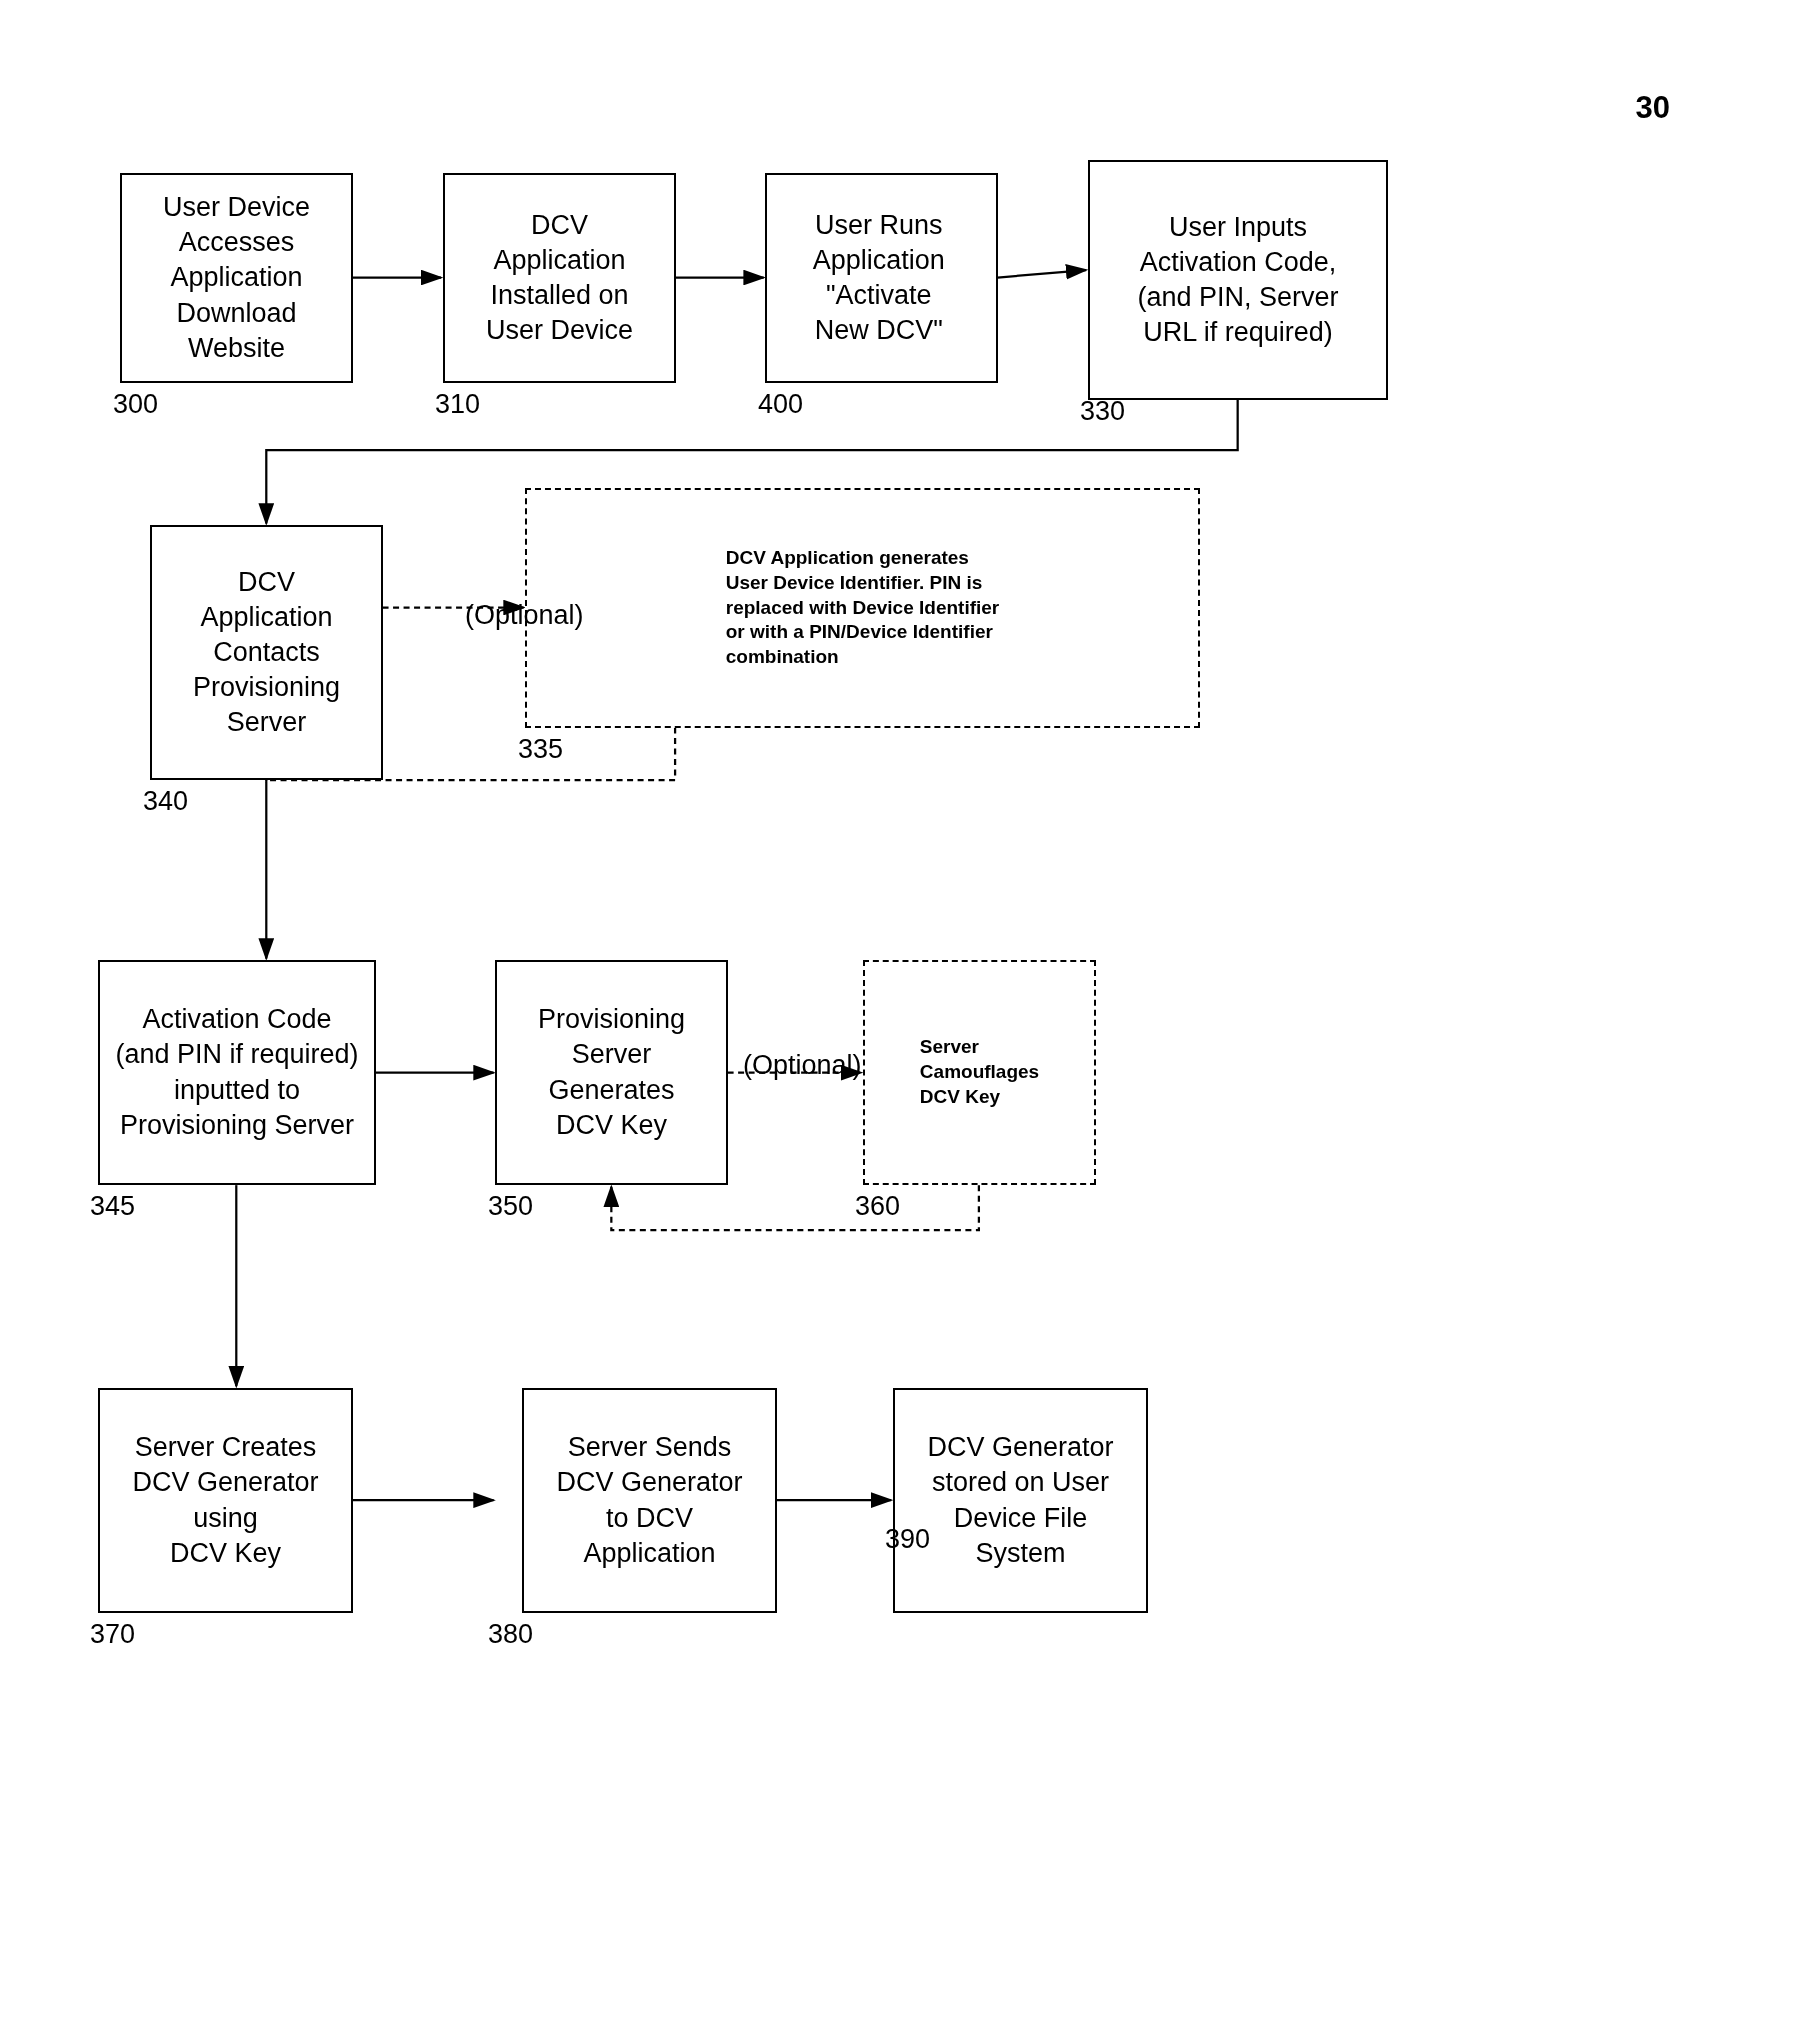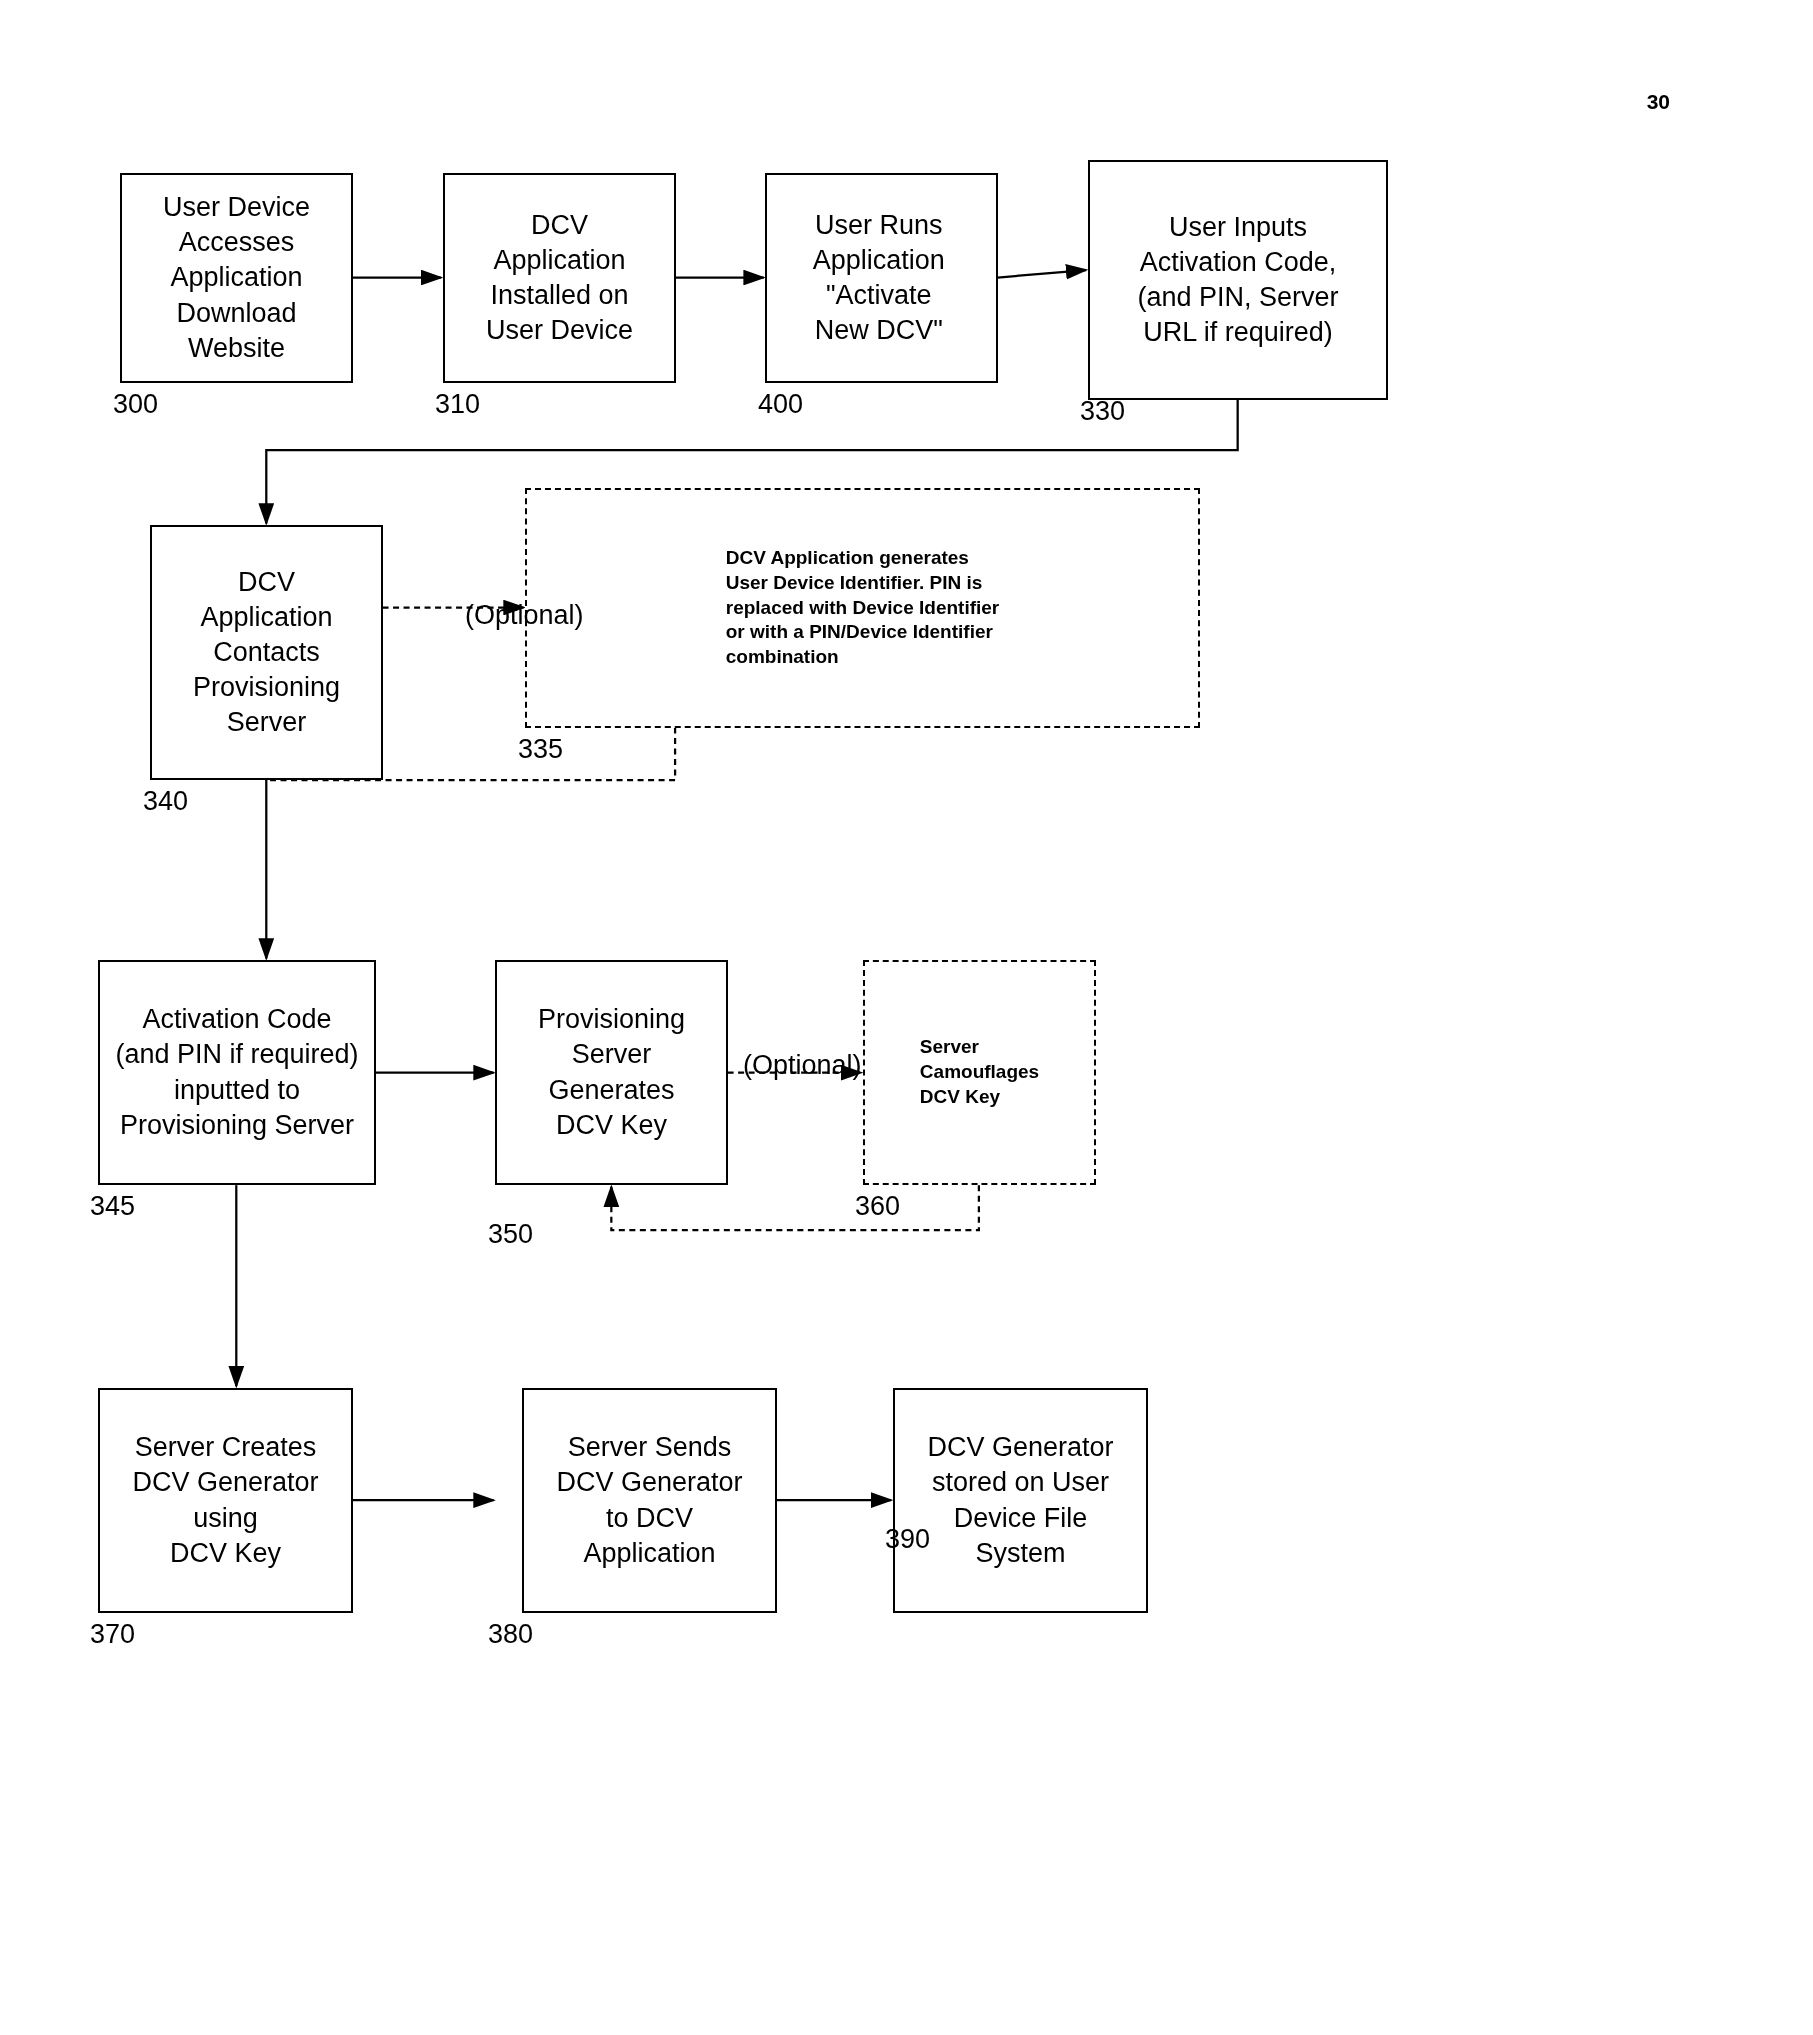--- a/index.html
+++ b/index.html
@@ -49,21 +49,21 @@
     
     .label {
       position: absolute;
       font-size: 27px;
       font-family: Arial, sans-serif;
     }
 
     
     .fig-number {
       position: absolute;
-      font-size: 21px;
+      font-size: 31px;
       font-weight: bold;
       font-family: Arial, sans-serif;
     }
 
     
     .arrows-svg {
       position: absolute;
       top: 0;
       left: 0;
       width: 100%;
@@ -149,21 +149,21 @@
       <div class="label" style="left: 518px; top: 734px;">335</div>
       <div class="box" style="left: 98px; top: 960px; width: 278px; height: 225px; white-space: pre-line;">Activation Code
 (and PIN if required)
 inputted to
 Provisioning Server</div>
       <div class="label" style="left: 90px; top: 1191px;">345</div>
       <div class="box" style="left: 495px; top: 960px; width: 233px; height: 225px; white-space: pre-line;">Provisioning
 Server
 Generates
 DCV Key</div>
-      <div class="label" style="left: 488px; top: 1191px; margin-top: 28px;">350</div>
+      <div class="label" style="left: 488px; top: 1191px;">350</div>
       <div class="box-dashed" style="left: 863px; top: 960px; width: 233px; height: 225px; white-space: pre-line;">Server
 Camouflages
 DCV Key</div>
       <div class="label" style="left: 855px; top: 1191px;">360</div>
       <div class="box" style="left: 98px; top: 1388px; width: 255px; height: 225px; white-space: pre-line;">Server Creates
 DCV Generator
 using
 DCV Key</div>
       <div class="label" style="left: 90px; top: 1619px;">370</div>
       <div class="box" style="left: 522px; top: 1388px; width: 255px; height: 225px; white-space: pre-line;">Server Sends

